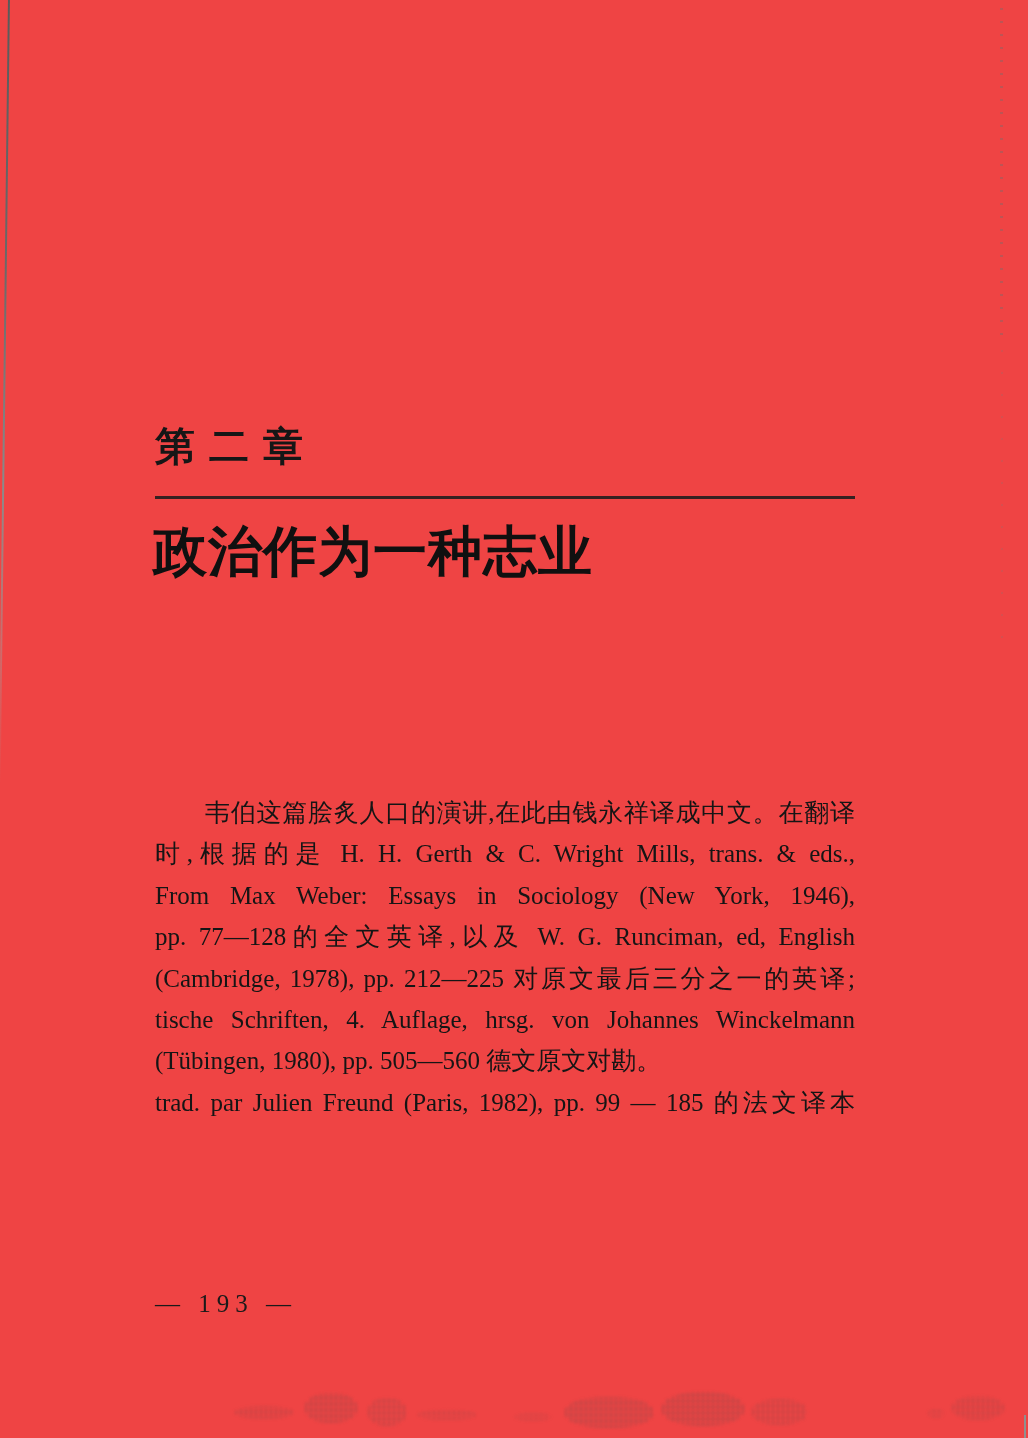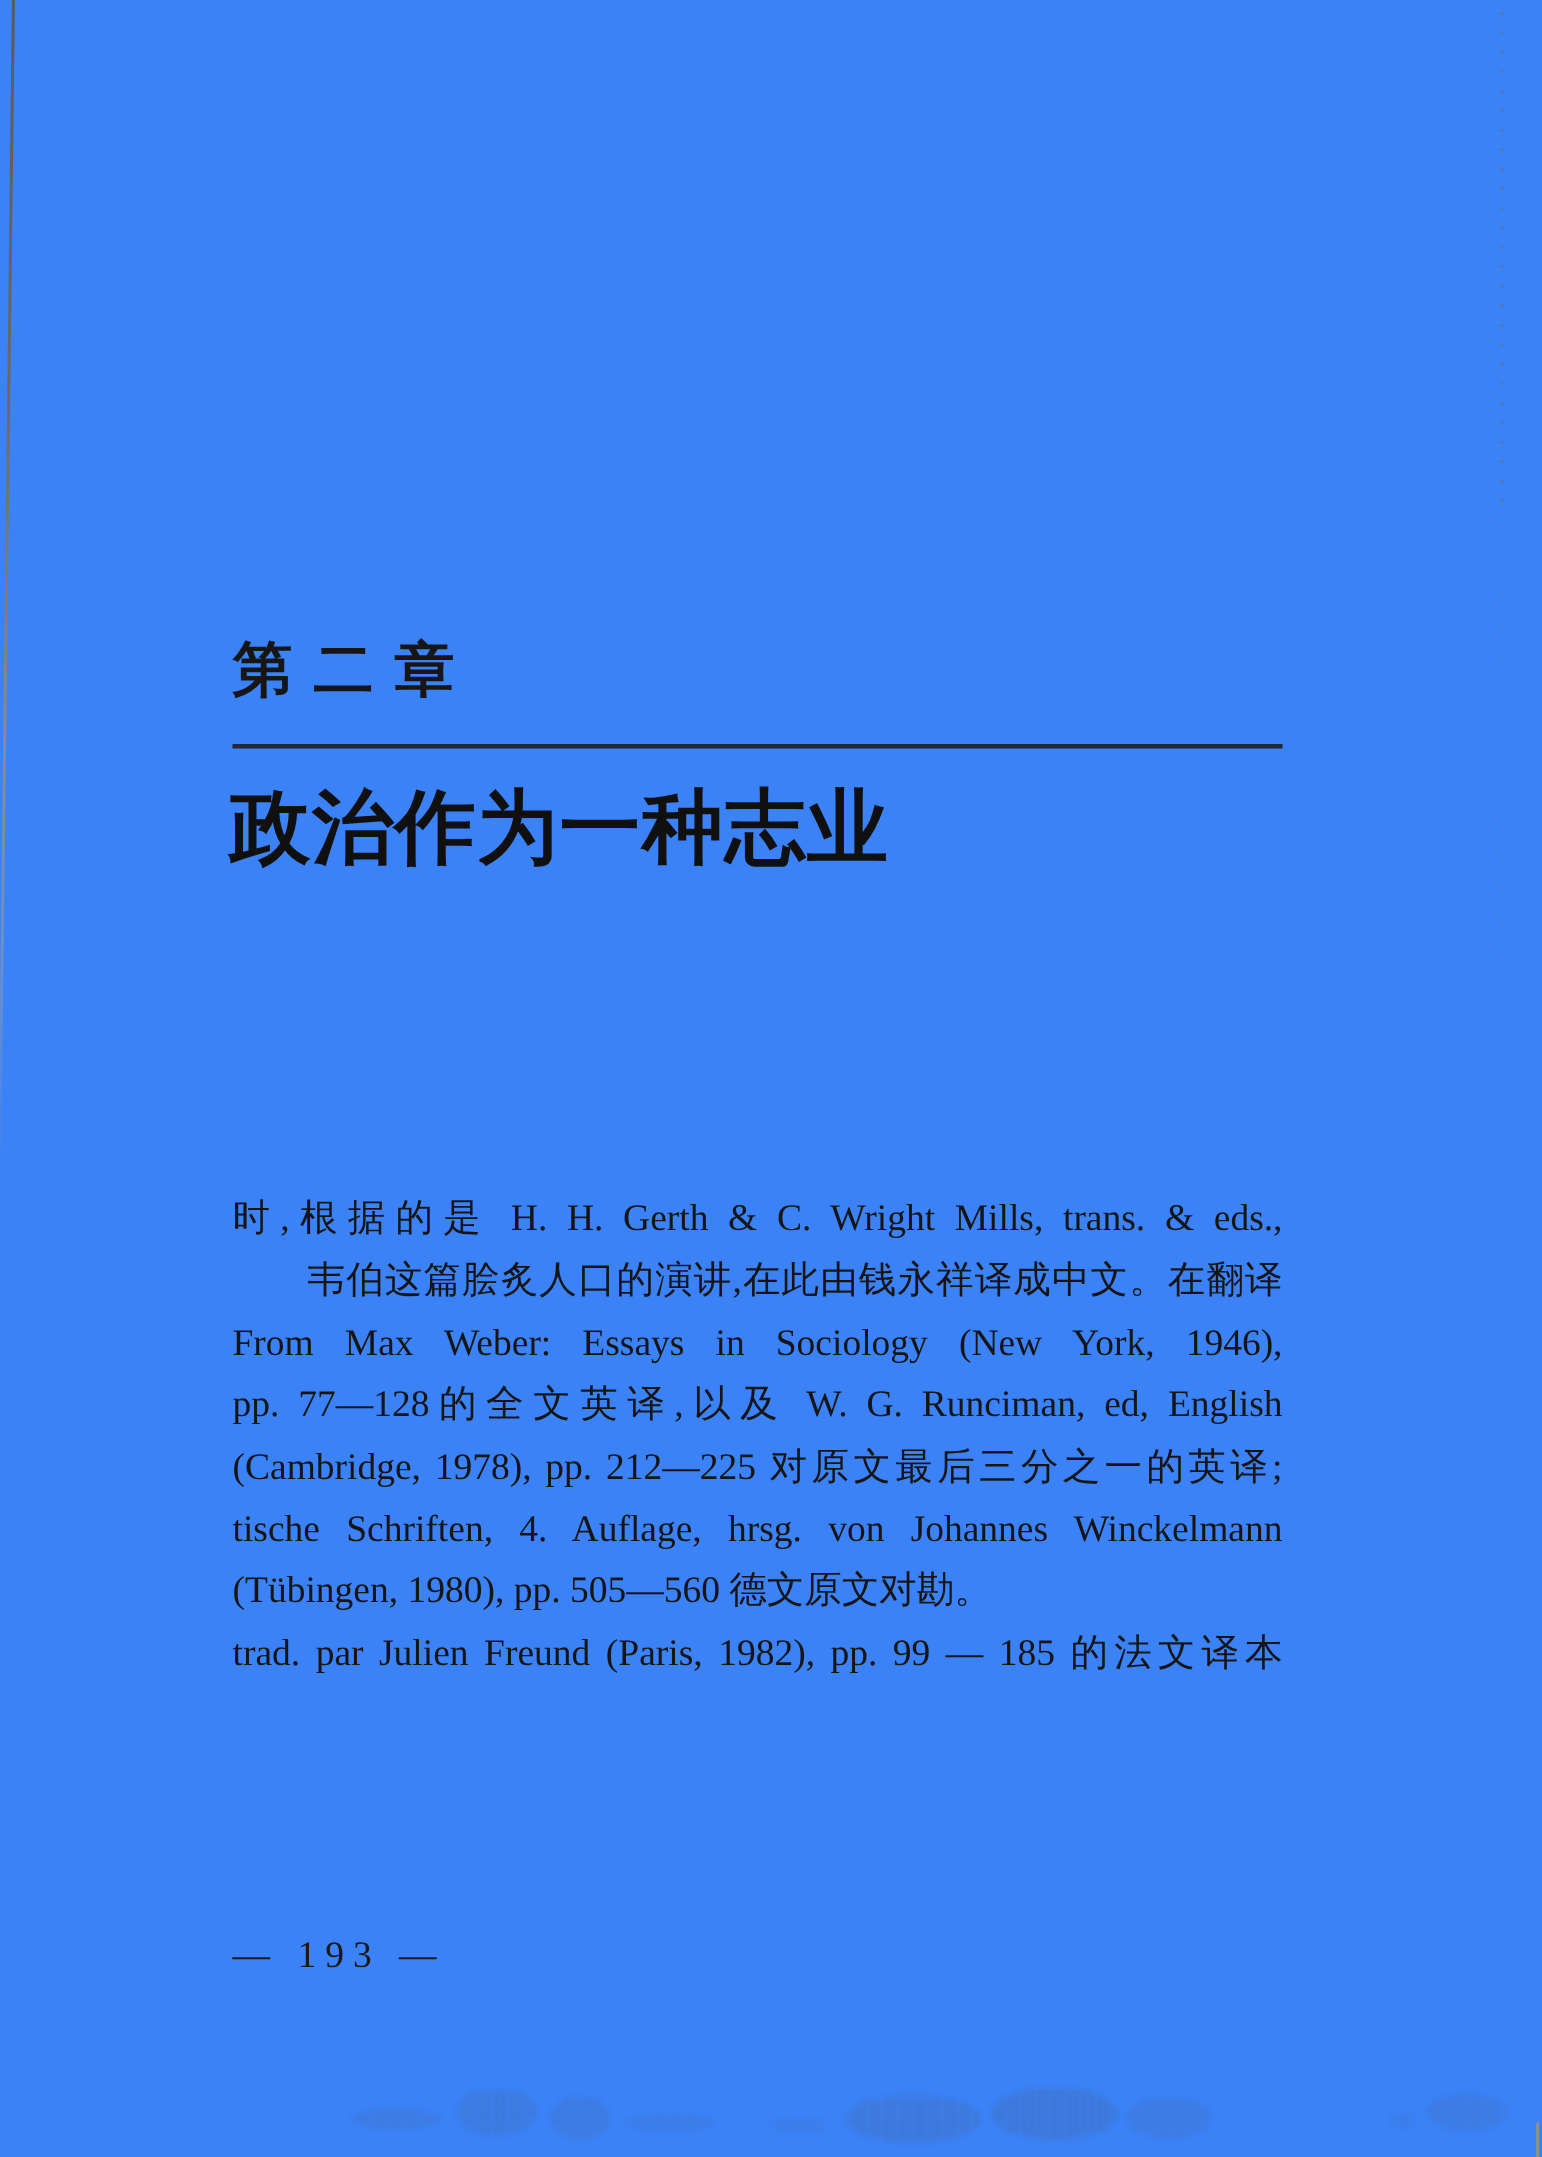--- a/index.html
+++ b/index.html
@@ -1,21 +1,21 @@
 <!DOCTYPE html>
 <html><head>
 <meta charset="utf-8">
 <style>
   html, body { margin: 0; padding: 0; background: #e8e8e8; }
   .page {
     position: relative;
     width: 1028px;
     height: 1438px;
     margin: 0 auto;
-    background: #3b82f6;
+    background: #ef4444;
     overflow: hidden;
     color: #121212;
     font-family: "Liberation Serif", "DejaVu Serif", serif;
   }
 
   
   .chapter-label {
     position: absolute;
     left: 155px;
     top: 424px;
@@ -150,22 +150,22 @@
     <i style="left:952px; top:1396px; width:52px; height:24px; opacity:.30"></i>
   </div>
 
   <div class="chapter-label">第二章</div>
 
   <div class="section-rule"></div>
 
   <h1 class="page-title" style="margin:0; font-size:54px;">政治作为一种志业</h1>
 
   <div class="body-text">
+      <div class="line indent just"><span>韦伯这篇脍炙人口的演讲,在此由钱永祥译成中文。在翻译</span></div>
       <div class="line just"><span>时,根据的是 H. H. Gerth &amp; C. Wright Mills, trans. &amp; eds.,</span></div>
-      <div class="line indent just"><span>韦伯这篇脍炙人口的演讲,在此由钱永祥译成中文。在翻译</span></div>
       <div class="line just"><span class="it">From Max Weber: Essays in Sociology</span><span> (New York, 1946),</span></div>
       <div class="line just"><span>pp. 77—128的全文英译,以及 W. G. Runciman, ed, English</span></div>
       <div class="line just"><span>(Cambridge, 1978), pp. 212—225 对原文最后三分之一的英译;</span></div>
       <div class="line just"><span class="it">tische Schriften</span><span>, 4. Auflage, hrsg. von Johannes Winckelmann</span></div>
       <div class="line"><span>(Tübingen, 1980), pp. 505—560 德文原文对勘。</span></div>
       <div class="line just"><span>trad.  par Julien Freund (Paris, 1982), pp. 99 — 185 的法文译本</span></div>
     </div>
 
   <div class="page-number">—  193  —</div>
 

